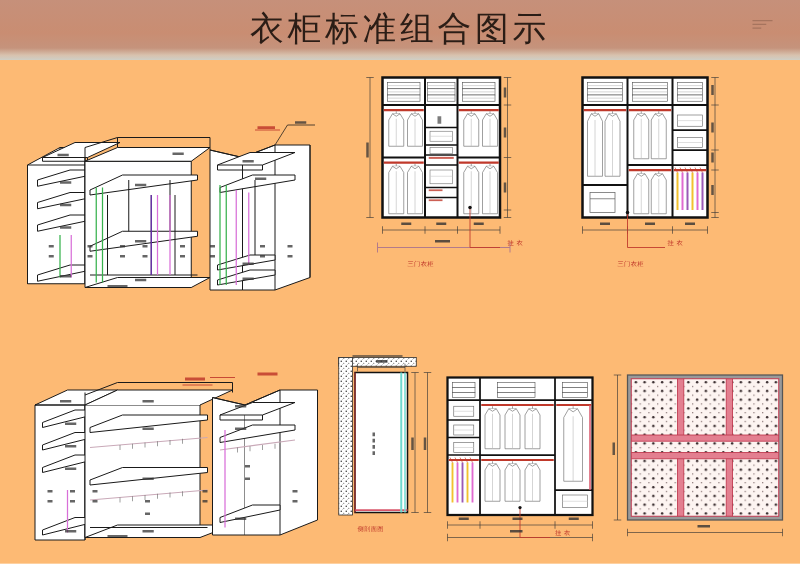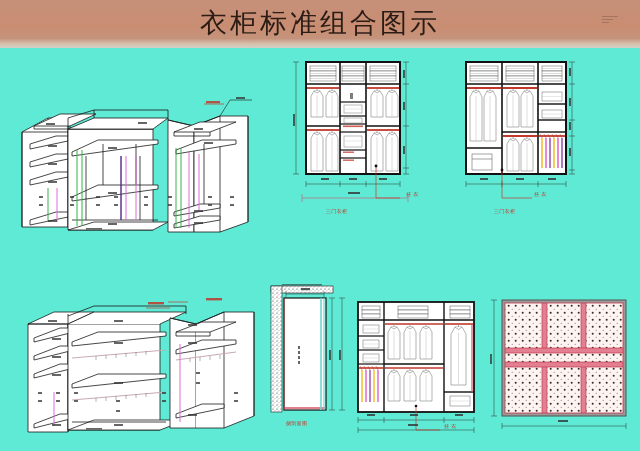--- a/index.html
+++ b/index.html
@@ -2,21 +2,21 @@
 <html><head>
 <meta charset="utf-8">
 <style>
   html,body{margin:0;padding:0;}
   body{
     width:640px;height:451px;
     background:#ffffff;
     font-family:"Liberation Sans","DejaVu Sans",sans-serif;
     overflow:hidden;position:relative;
   }
-  .page{position:relative;width:640px;height:451px;background:#5eead4;}
+  .page{position:relative;width:640px;height:451px;background:#fdba74;}
 
   
   .header{
     position:absolute;left:0;top:0;width:640px;height:48px;
     background:linear-gradient(180deg,#c6907a 0%,#c98d72 55%,#c5937c 80%,#d8c2ae 92%,#cfcfc6 100%);
     overflow:hidden;
   }
   .header-title{
     position:absolute;left:0;top:4px;width:640px;
     text-align:center;

